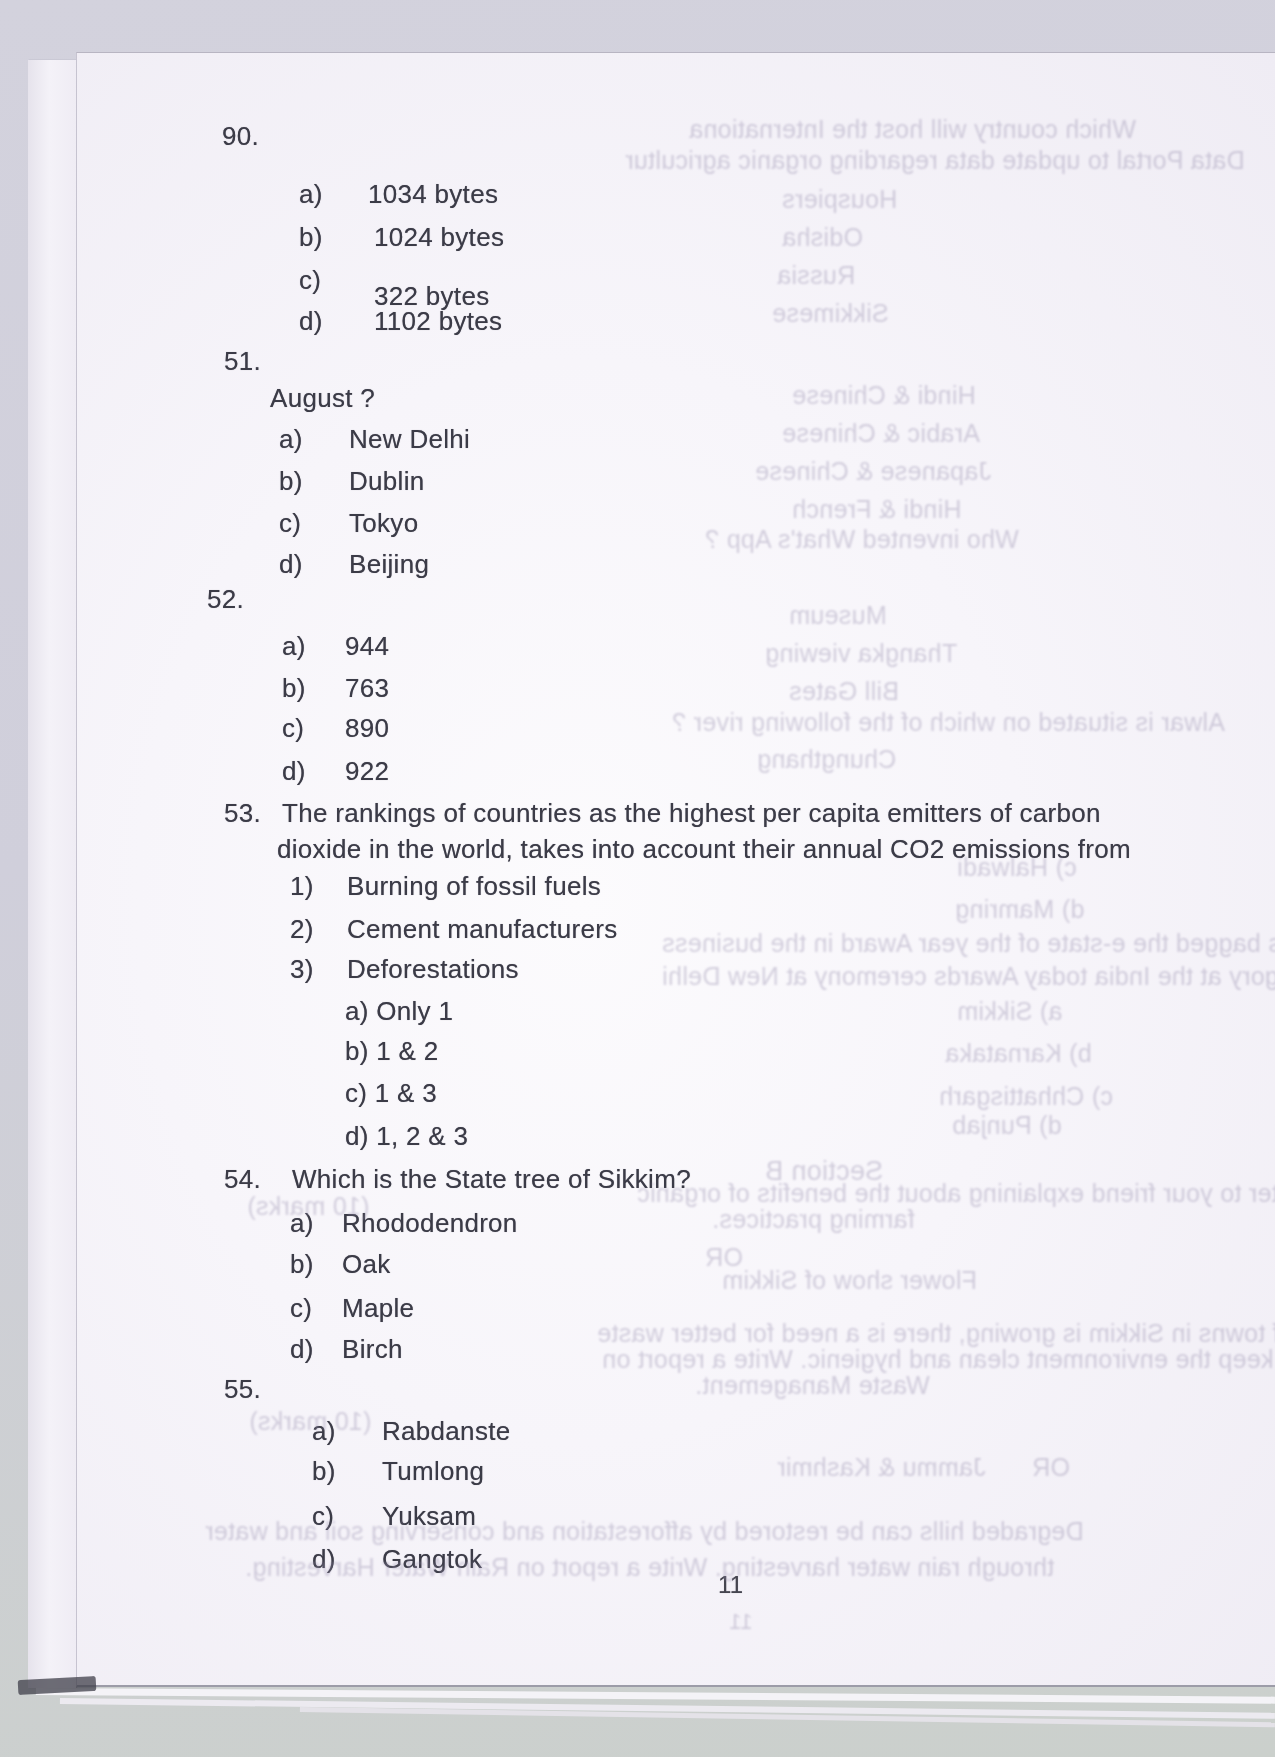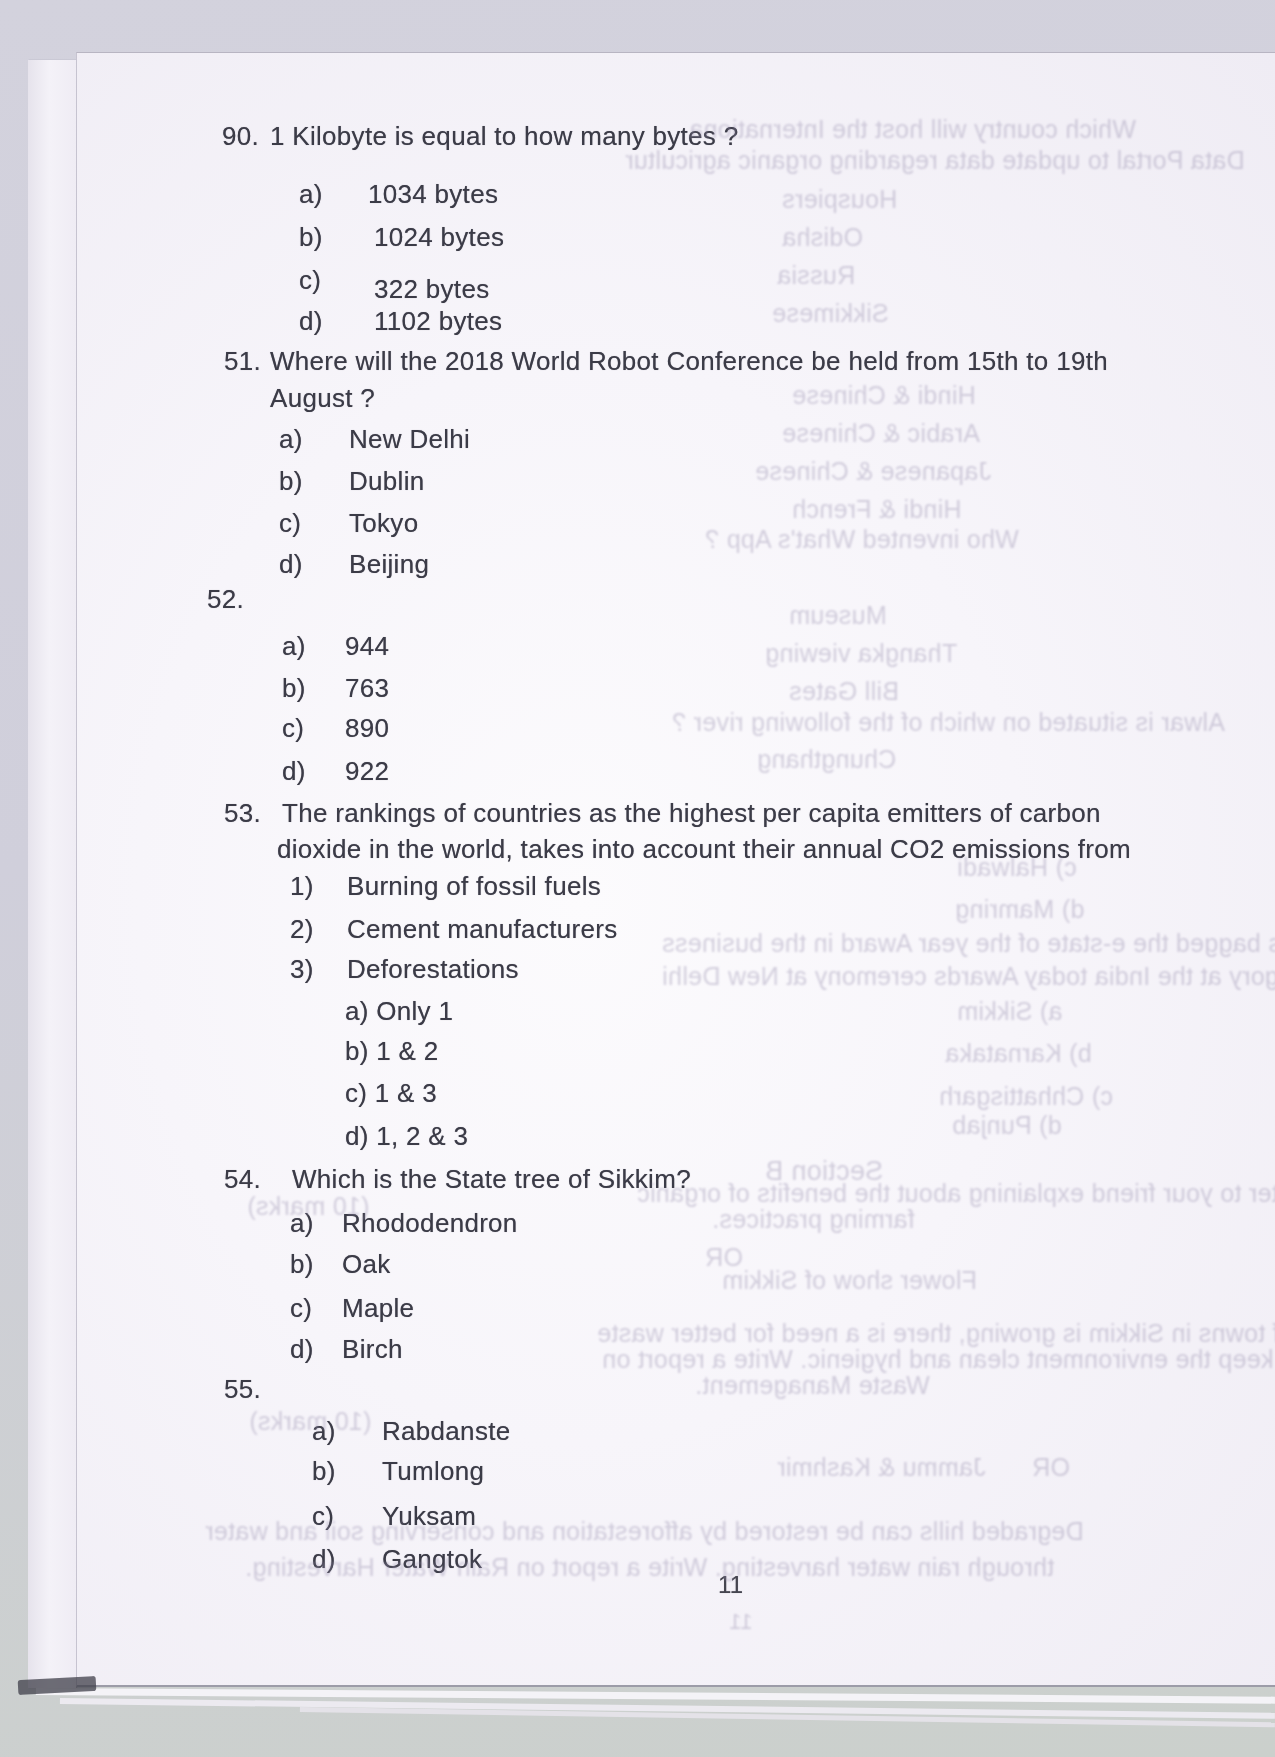--- a/index.html
+++ b/index.html
@@ -36,32 +36,30 @@
   }
 </style>
 </head>
 <body>
 
 <div class="edge-strip"></div>
 
 <div class="page" id="page">
 
   <div class="t" style="left:145px;top:68px">90.</div>
-  <div class="t" style="left:193px;top:68px">1 Kilobyte is equal to how many bytes ?</div>
   <div class="t" style="left:222px;top:126px">a)</div>
   <div class="t" style="left:291px;top:126px">1034 bytes</div>
   <div class="t" style="left:222px;top:169px">b)</div>
   <div class="t" style="left:297px;top:169px">1024 bytes</div>
   <div class="t" style="left:222px;top:212px">c)</div>
-  <div class="t" style="left:297px;top:221px">322 bytes</div>
+  <div class="t" style="left:297px;top:228px">322 bytes</div>
   <div class="t" style="left:222px;top:253px">d)</div>
   <div class="t" style="left:297px;top:253px">1102 bytes</div>
 
   <div class="t" style="left:147px;top:293px">51.</div>
-  <div class="t" style="left:193px;top:293px">Where will the 2018 World Robot Conference be held from 15th to 19th</div>
   <div class="t" style="left:193px;top:330px">August ?</div>
   <div class="t" style="left:202px;top:371px">a)</div>
   <div class="t" style="left:272px;top:371px">New Delhi</div>
   <div class="t" style="left:202px;top:413px">b)</div>
   <div class="t" style="left:272px;top:413px">Dublin</div>
   <div class="t" style="left:202px;top:455px">c)</div>
   <div class="t" style="left:272px;top:455px">Tokyo</div>
   <div class="t" style="left:202px;top:496px">d)</div>
   <div class="t" style="left:272px;top:496px">Beijing</div>
 

